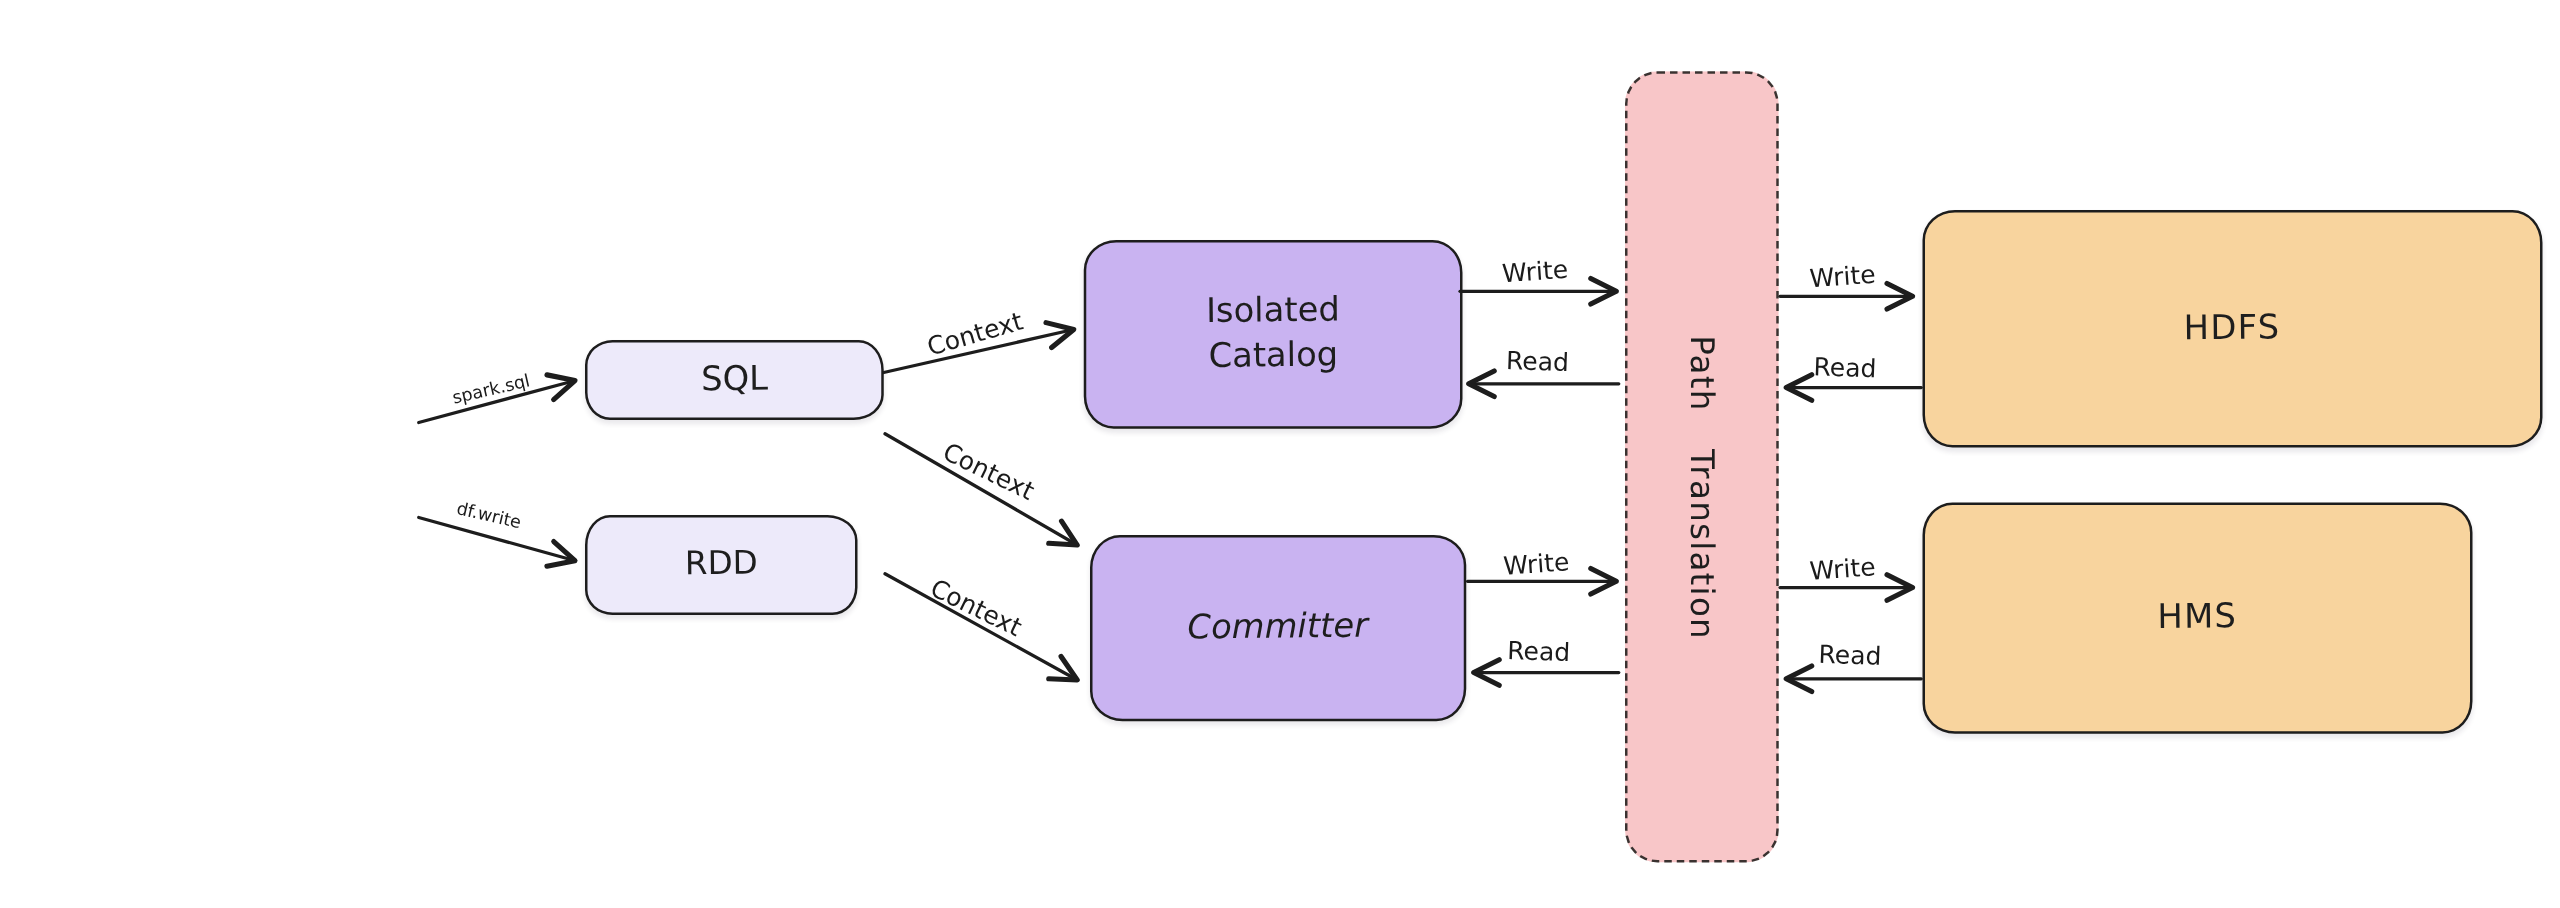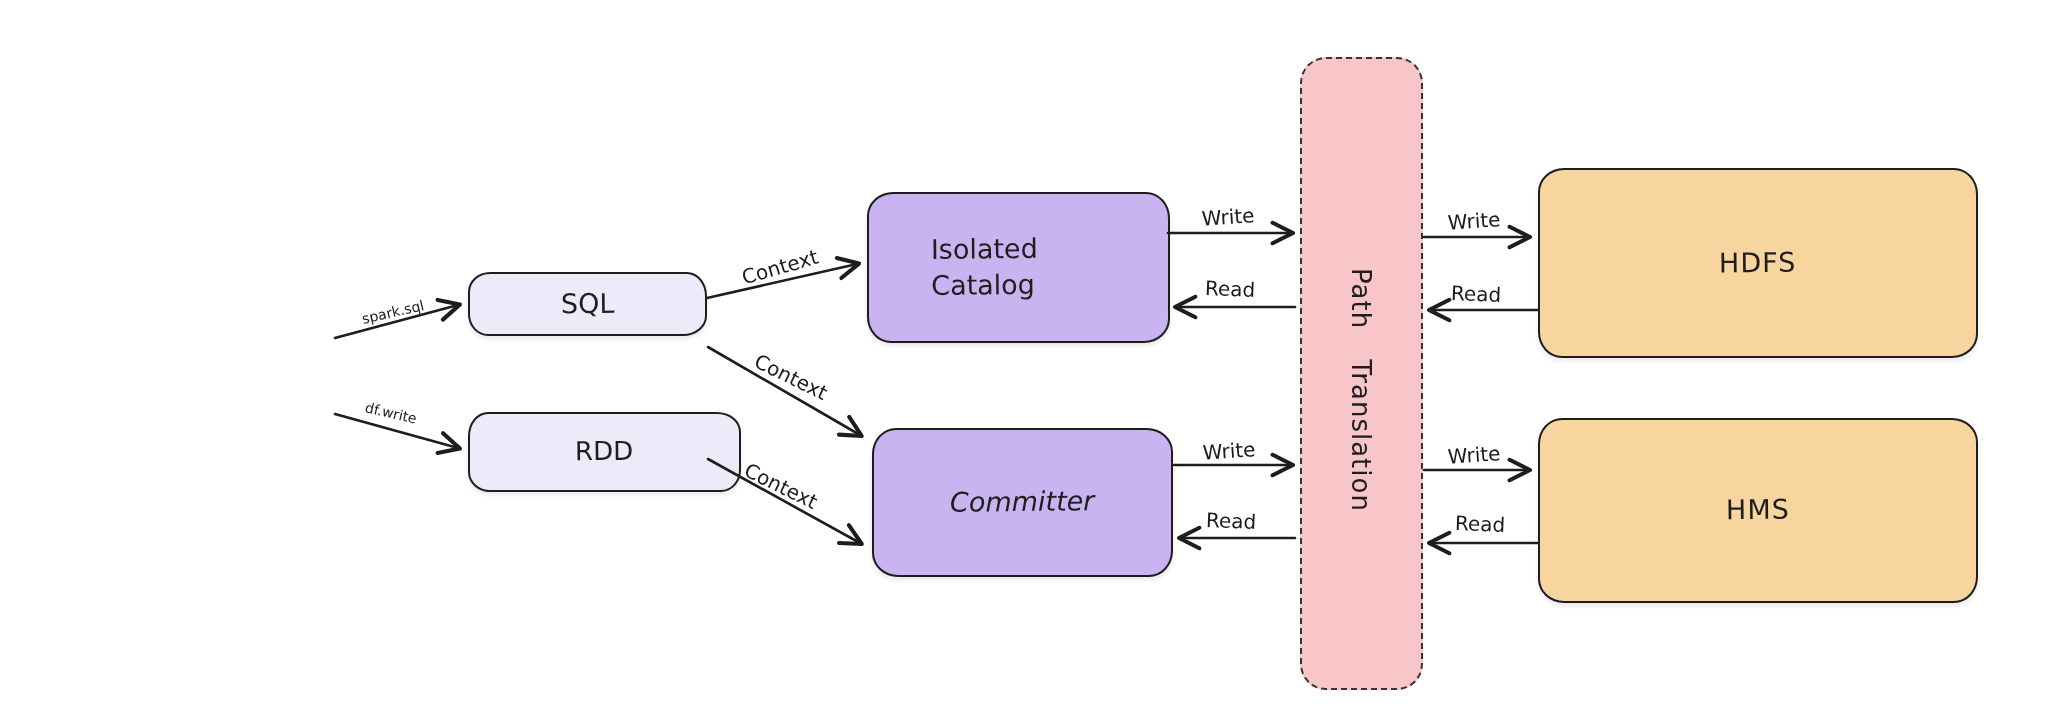--- a/index.html
+++ b/index.html
@@ -20,21 +20,21 @@
     position: absolute;
     left: 0; top: 0;
     width: 2048px; height: 726px;
     pointer-events: none;
   }
   .node {
     position: absolute;
     display: flex;
     align-items: center;
     justify-content: center;
-    text-align: left;
+    text-align: center;
     border: 2.5px solid #1d1d1d;
     box-sizing: border-box;
     box-shadow: 0 3px 4px rgba(40,30,60,0.10);
   }
   .node .node-label {
     line-height: 1.35;
     transform: rotate(-0.6deg);
   }
   .node-application {
     left: 85px; top: 272px; width: 248px; height: 215px;
@@ -42,21 +42,21 @@
     border-radius: 30px 26px 30px 28px / 26px 30px 28px 30px;
     font-size: 27px;
   }
   .node-sql {
     left: 468px; top: 272px; width: 239px; height: 64px;
     background: #edeafa;
     border-radius: 22px 20px 24px 20px / 20px 24px 20px 22px;
     font-size: 27px;
   }
   .node-rdd {
-    left: 468px; top: 412px; width: 273px; height: 80px;
+    left: 468px; top: 412px; width: 218px; height: 80px;
     background: #edeafa;
     border-radius: 20px 24px 20px 22px / 24px 20px 22px 20px;
     font-size: 26px;
   }
   .node-isolated-catalog {
     left: 867px; top: 192px; width: 303px; height: 151px;
     background: #c9b3f1;
     border-radius: 26px 24px 26px 24px / 24px 26px 24px 26px;
     font-size: 27px;
   }
@@ -79,28 +79,28 @@
     position: absolute;
     left: 1361px; top: 390px;
     transform: translate(-50%, -50%) rotate(90deg);
     white-space: nowrap;
     display: flex;
     gap: 30px;
     font-size: 26px;
     letter-spacing: 1px;
   }
   .node-hdfs {
-    left: 1538px; top: 168px; width: 440px; height: 190px;
+    left: 1538px; top: 168px; width: 496px; height: 190px;
     background: #f8d49e;
     border-radius: 26px 24px 26px 24px / 24px 26px 24px 26px;
     font-size: 27px;
     letter-spacing: 1px;
   }
   .node-hms {
-    left: 1538px; top: 418px; width: 440px; height: 185px;
+    left: 1538px; top: 402px; width: 440px; height: 185px;
     background: #f8d49e;
     border-radius: 24px 26px 24px 26px / 26px 24px 26px 24px;
     font-size: 27px;
     letter-spacing: 1px;
   }
   .edge-label {
     position: absolute;
     white-space: nowrap;
     transform-origin: center;
     color: #1b1b1b;

